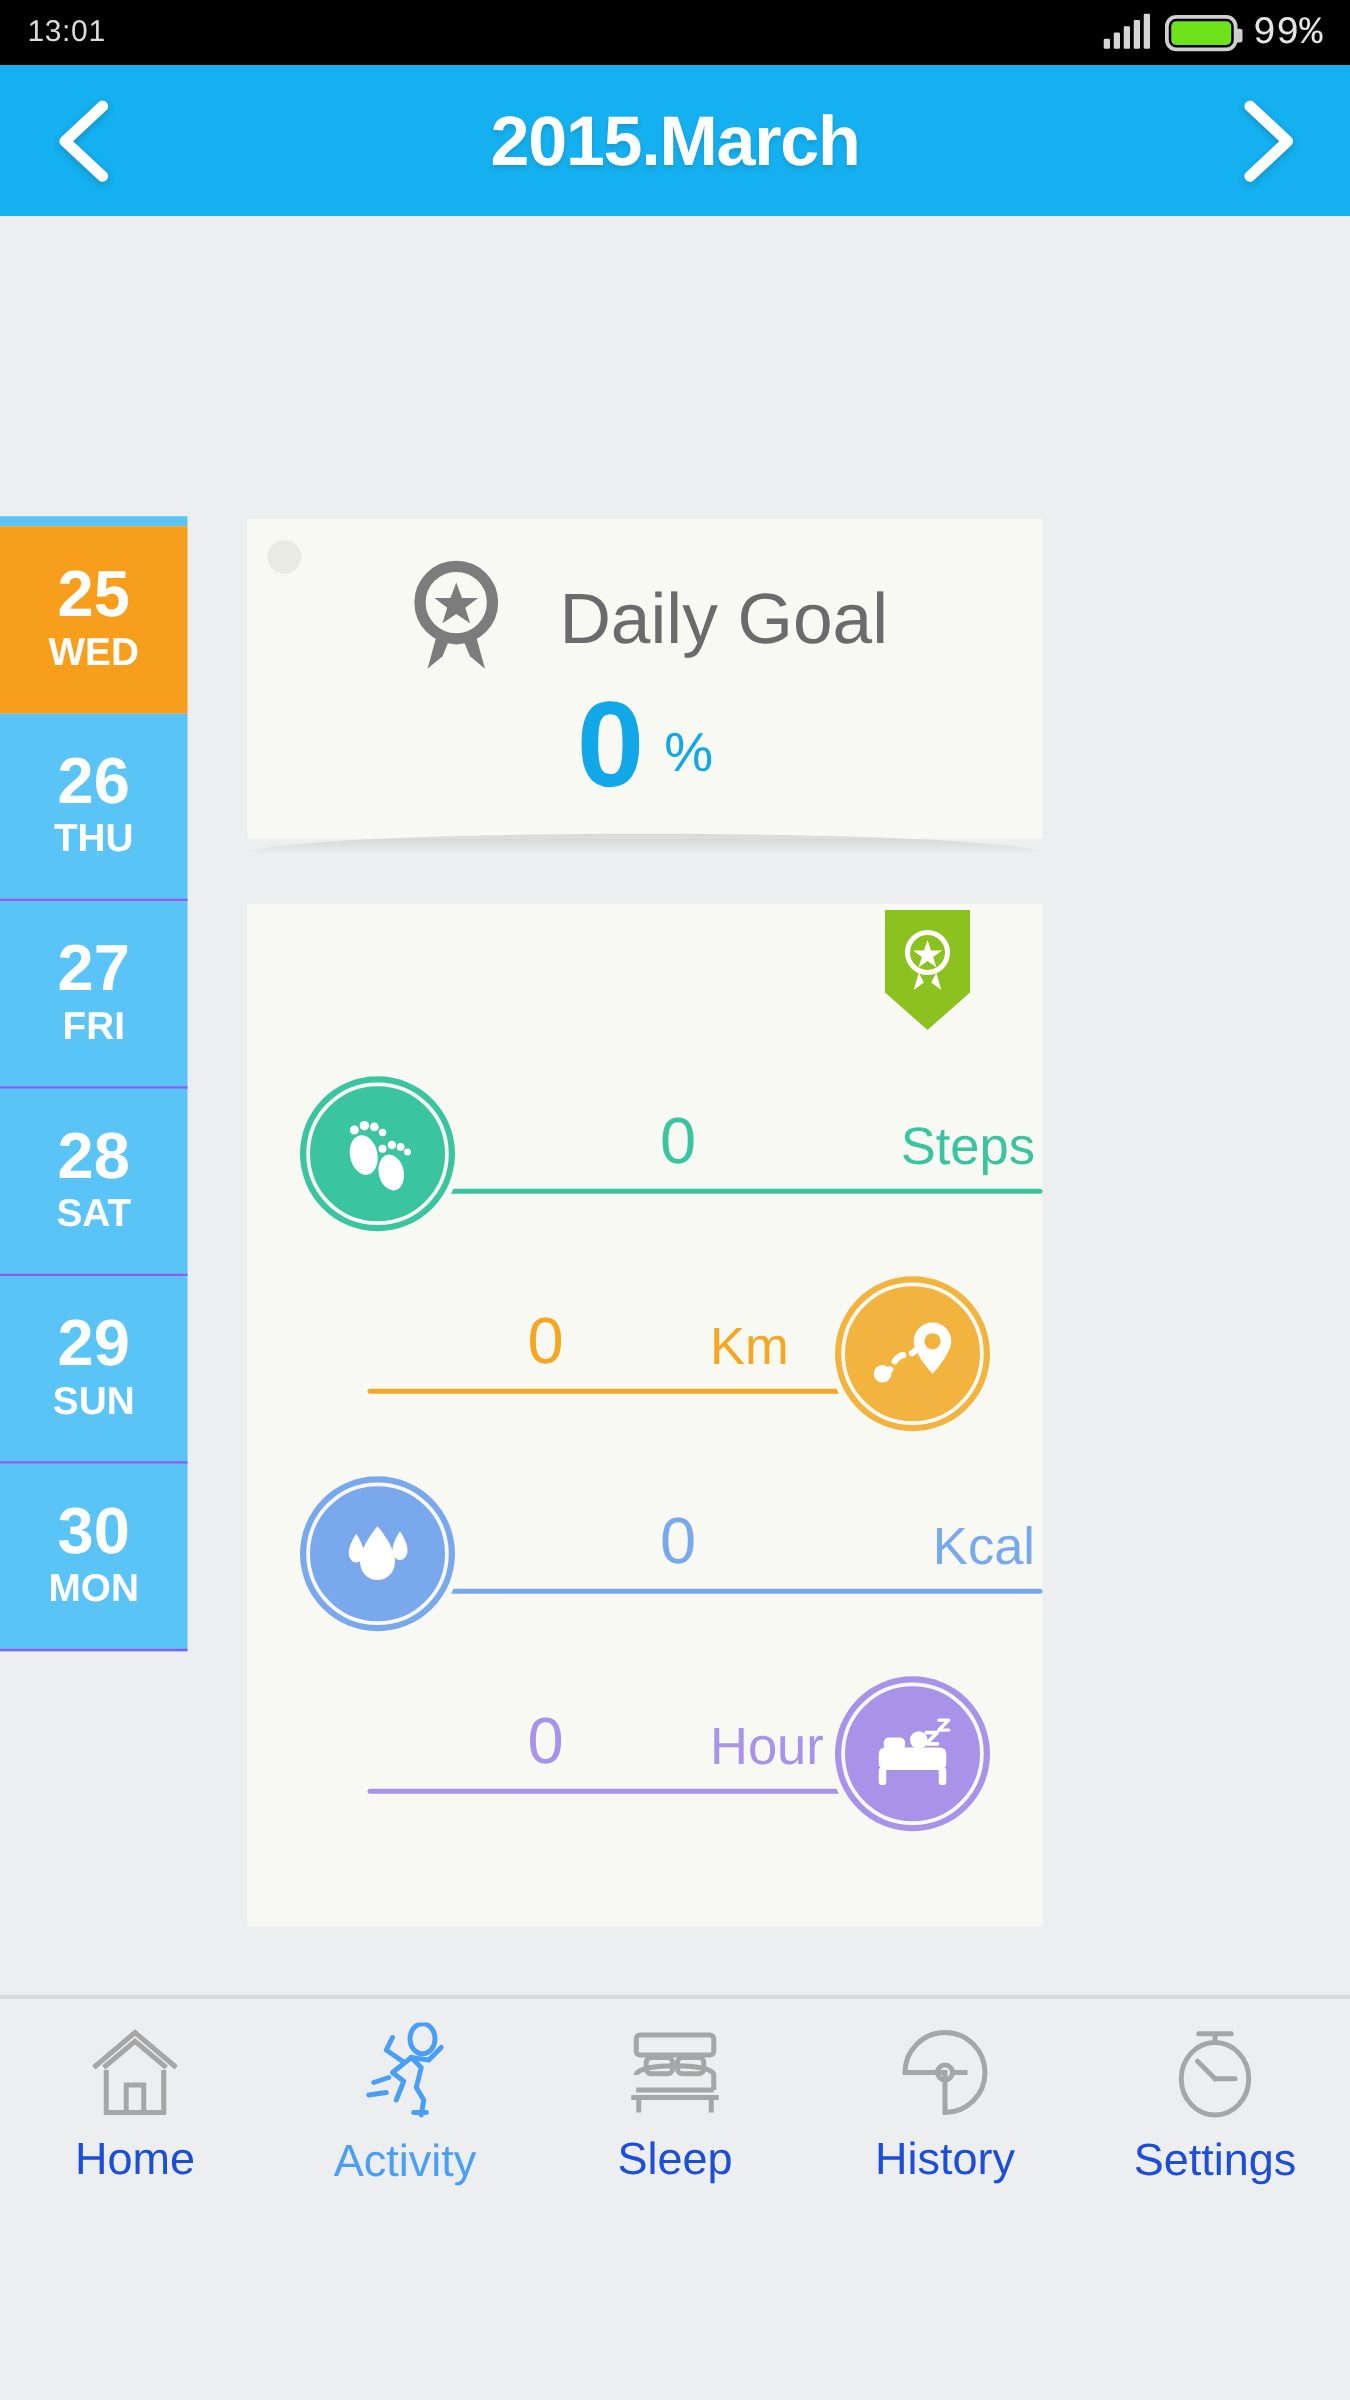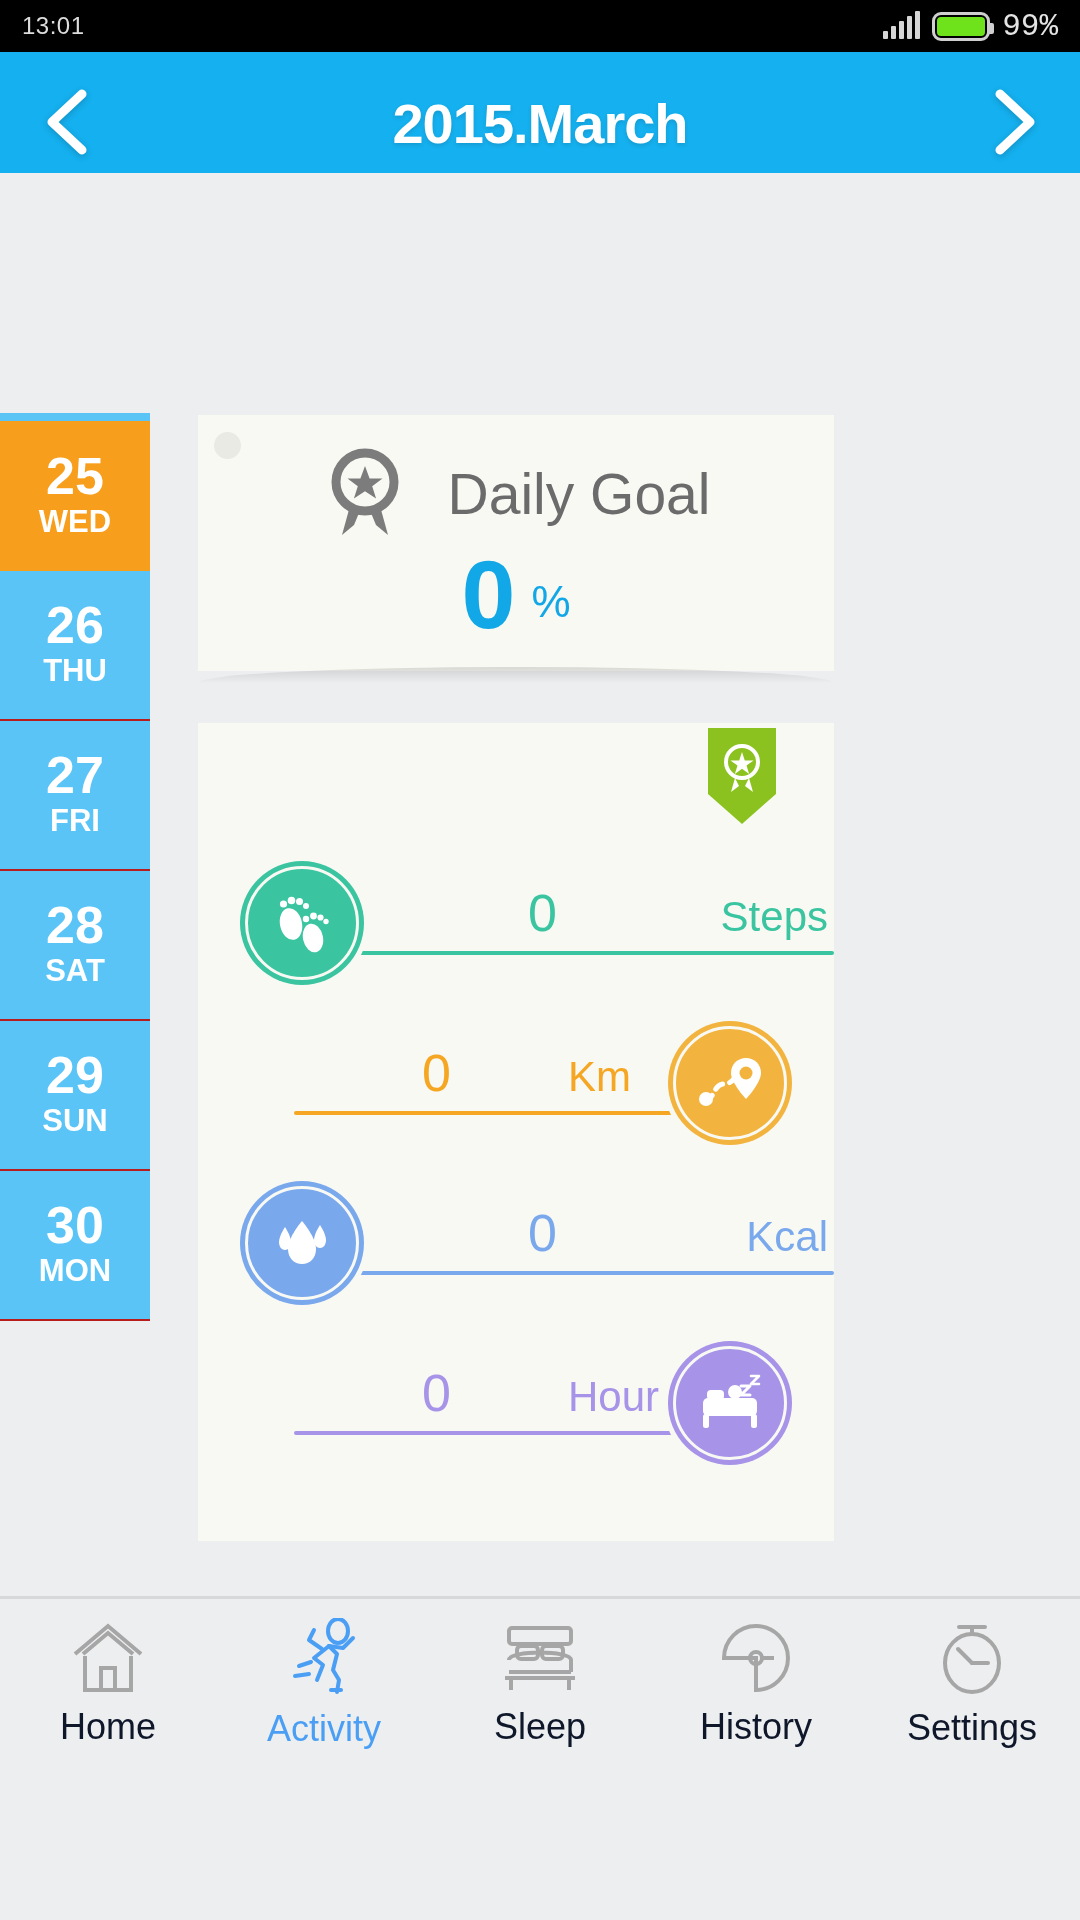--- a/index.html
+++ b/index.html
@@ -31,21 +31,21 @@
   .battery:after{
     content:""; position:absolute; right:-7px; top:8px;
     width:5px; height:11px; background:#cfcfcf; border-radius:0 2px 2px 0;
   }
   .battery span{ display:block; height:100%; width:100%; background:#6ee31b; border-radius:4px; }
   .batt-pct{ font-size:31px; color:#e4e4e4;font-family:Liberation Mono, monospace; }
 
   
   .header{
     height:121px; background:#15b0ef;
-    display:flex; align-items:flex-end; justify-content:space-between;
+    display:flex; align-items:center; justify-content:space-between;
     padding:17px 38px; position:relative;
   }
   .hdr-title{
     position:absolute; left:0; right:0; text-align:center;
     color:#fff; font-size:56px; font-weight:bold; letter-spacing:-1px;
     text-shadow:0 2px 4px rgba(0,0,0,.12);
   }
   .chev{ width:56px; height:68px; position:relative; z-index:2; cursor:pointer; }
   .chev svg{ display:block; filter:drop-shadow(0 2px 3px rgba(0,0,0,.18)); }
 
@@ -53,21 +53,21 @@
   .content{ position:relative; height:1595px; background:#eceef0; }
 
   
   .daterail{
     position:absolute; left:0; top:240px; width:150px;
   }
   .rail-cap{ height:8px; background:#5bc4f7; }
   .dcell{
     height:150px; background:#5bc4f7; color:#fff;
     display:flex; flex-direction:column; align-items:center; justify-content:center;
-    border-bottom:2px solid #b91c1c; cursor:pointer;
+    border-bottom:2px solid #8b5cf6; cursor:pointer;
   }
   .dcell.sel{ background:#f79f1c; border-bottom:none;text-align:right; }
   .dcell .dnum{ font-size:52px; font-weight:bold; line-height:1.02; }
   .dcell .ddow{ font-size:31px; line-height:1.25; font-weight:bold; }
 
   
   .card{
     position:absolute; background:#f8f9f3;
   }
   .goal-card{
@@ -125,21 +125,21 @@
   
   .tabbar{
     position:absolute; bottom:0; left:0; width:1080px; height:172px;
     background:#eceef0; border-top:3px solid #d6d8da;
     display:flex;
   }
   .tab{
     flex:1; display:flex; flex-direction:column; align-items:center;
     justify-content:center; gap:10px; cursor:pointer;
   }
-  .tab .tlabel{ font-size:36px; color:#0f172a; }
+  .tab .tlabel{ font-size:36px; color:#1d4ed8; }
   .tab.active .tlabel{ color:#4a9ff5; }
   .tab svg{ display:block; }
 </style>
 </head>
 <body>
 
 <div class="statusbar">
   <div class="status-time">13:01</div>
   <div class="status-right">
     <div class="signal">

